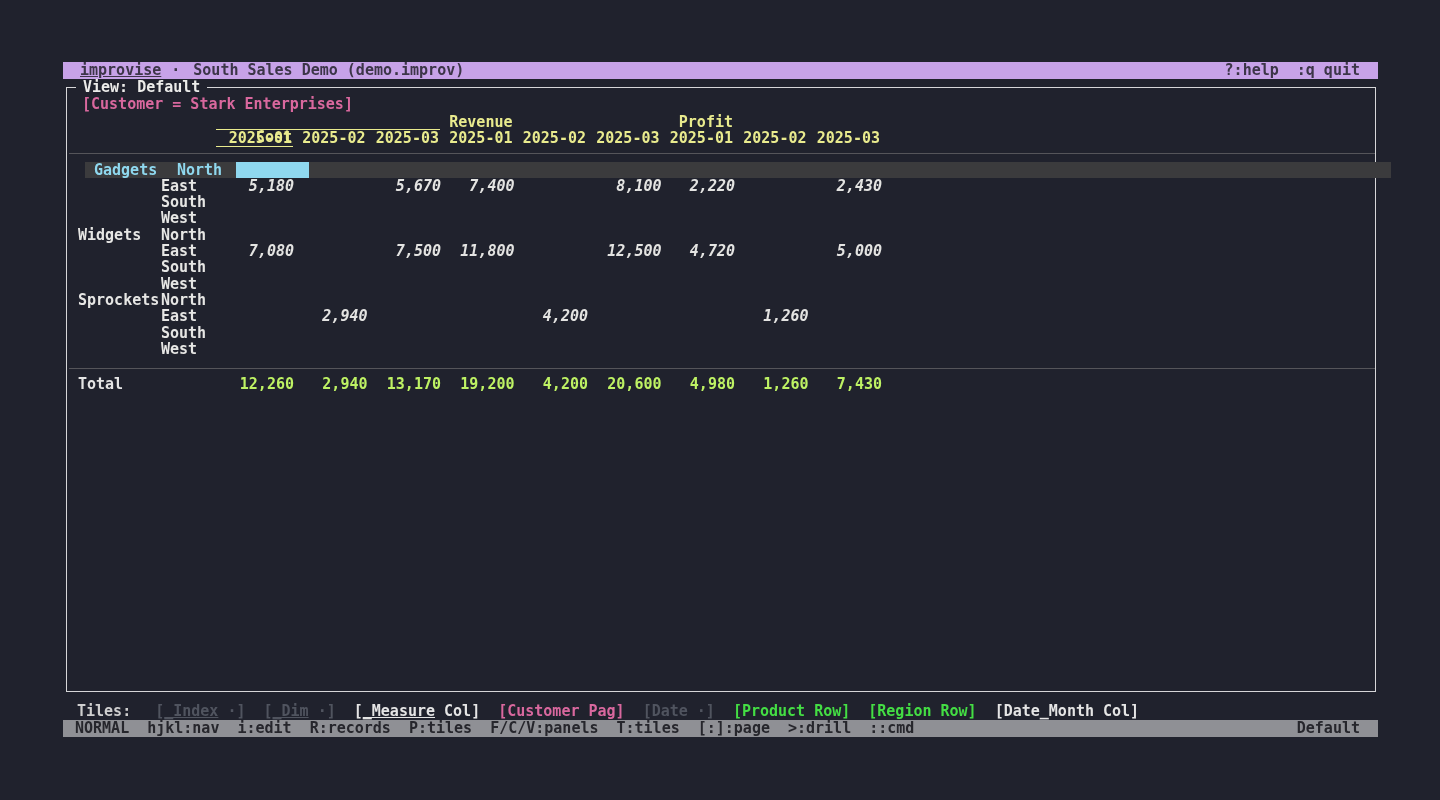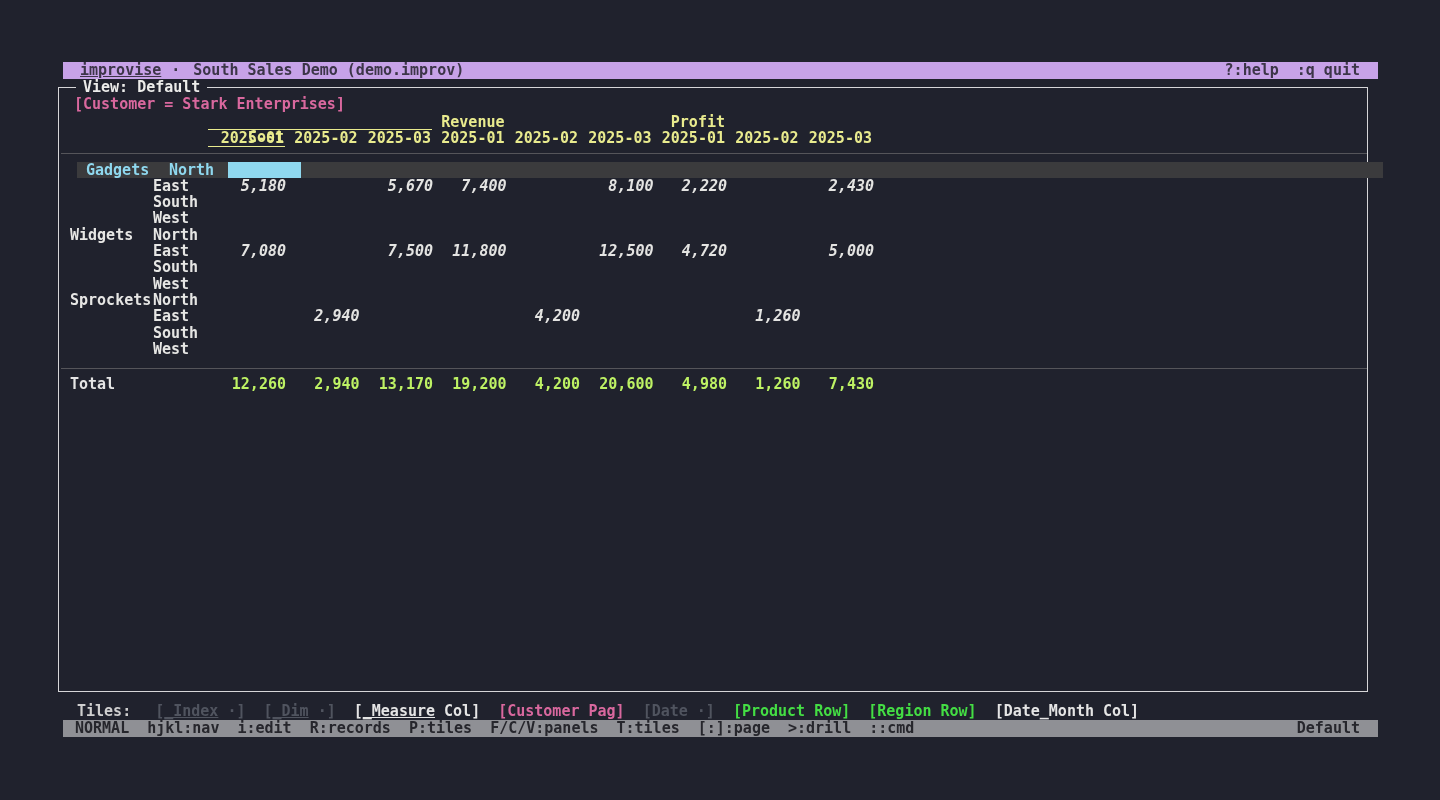--- a/index.html
+++ b/index.html
@@ -9,21 +9,21 @@
 
   
   .titlebar{position:absolute;left:63px;top:62px;width:1315px;height:17px;background:#c7a2e8;
             color:#3c3548;display:flex;align-items:center;box-sizing:border-box;
             padding:0 18px 0 17px;white-space:pre;}
   .titlebar .app{text-decoration:underline;}
   .titlebar .dot{margin:0 13px 0 10px;}
   .titlebar .tright{margin-left:auto;display:flex;gap:18px;}
 
   
-  .panel{position:absolute;left:58px;top:87px;width:1310px;height:605px;
+  .panel{position:absolute;left:66px;top:87px;width:1310px;height:605px;
          border:1px solid #d6d6d8;box-sizing:border-box;}
   .view-label{position:absolute;left:76px;top:79px;z-index:3;background:#20222d;
               padding:0 7px;color:#ececea;white-space:pre;}
   .filter{position:absolute;left:15px;top:8px;color:#d9689e;white-space:pre;}
 
   .gcell,.mcell,.vcell,.tcell{position:absolute;width:74px;text-align:right;white-space:pre;}
   .ghrow{position:absolute;left:0;top:26px;width:100%;height:16.3px;color:#e9eb8e;}
   .mhrow{position:absolute;left:0;top:42px;width:100%;height:16.3px;color:#e9eb8e;}
   .g-underline{position:absolute;left:149px;top:41px;width:224px;height:1px;background:#e9eb8e;}
   .m-underline{position:absolute;left:149px;top:57.5px;width:77px;height:1px;background:#e9eb8e;}

